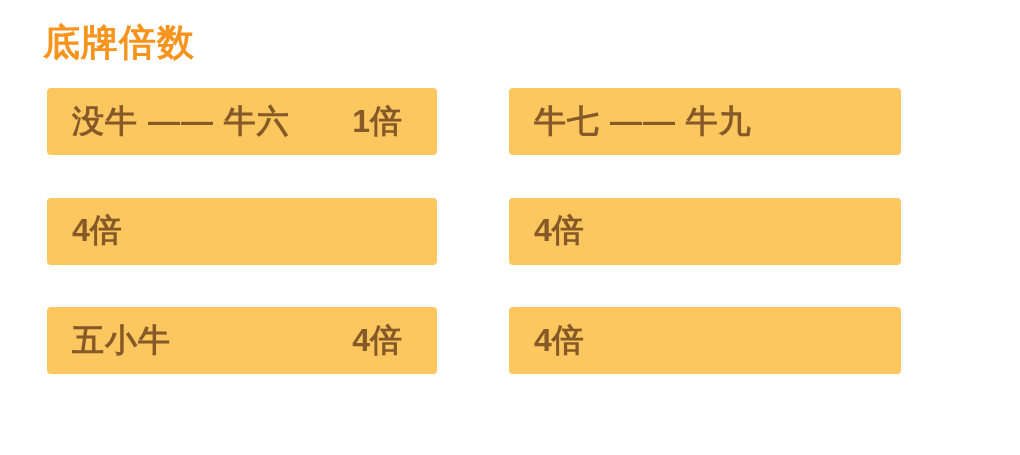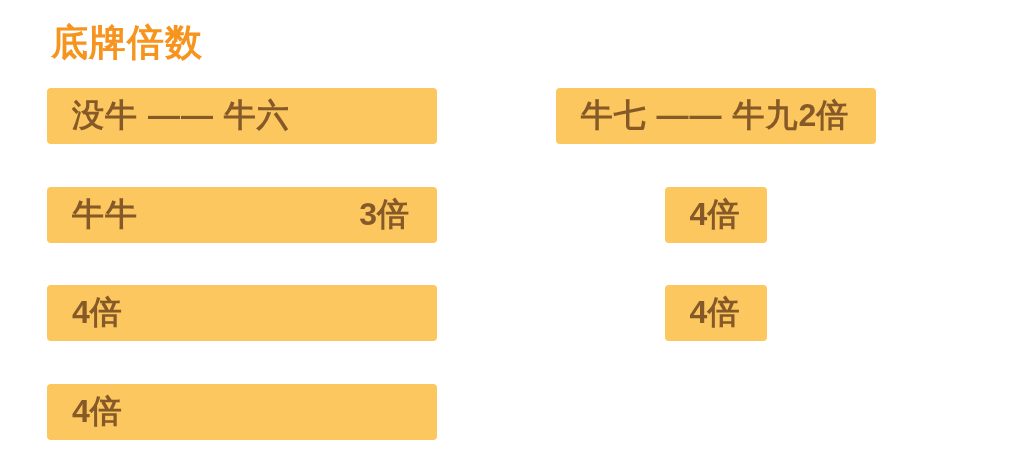--- a/index.html
+++ b/index.html
@@ -10,82 +10,79 @@
   }
   .canvas {
     position: relative;
     width: 1020px;
     height: 455px;
     background: #ffffff;
     overflow: hidden;
   }
   .page-title {
     position: absolute;
-    left: 51px;
+    left: 43px;
     top: 24px;
     font-size: 37px;
     line-height: 1;
     font-weight: 700;
     color: #F7941E;
     letter-spacing: 1px;
     white-space: nowrap;
   }
   .col {
     position: absolute;
     top: 88px;
     display: flex;
     flex-direction: column;
   }
   .col-left  { left: 47px;  width: 390px; }
-  .col-right { left: 520px; width: 392px; align-items: center; }
+  .col-right { left: 509px; width: 392px; }
   .payout-row {
-    height: 56px;
+    height: 67px;
     margin-bottom: 42.5px;
     background: #FCC75E;
     border-radius: 4px;
     box-sizing: border-box;
     display: flex;
     align-items: center;
     justify-content: space-between;
-    padding: 0 28px 0 25px;
+    padding: 0 35px 0 25px;
     font-size: 32px;
     font-weight: 700;
     color: #855A28;
     white-space: nowrap;
   }
   .hand-label { letter-spacing: 1px; }
   .mult-value { letter-spacing: 0; }
 </style>
 </head>
 <body>
 
 <div class="canvas">
 
   <div class="page-title">底牌倍数</div>
 
   <div class="col col-left">
     <div class="payout-row">
       <span class="hand-label">没牛 —— 牛六</span>
-    </div>
-    <div class="payout-row">
-      <span class="hand-label">牛牛</span>
-      <span class="mult-value">3倍</span>
+      <span class="mult-value">1倍</span>
     </div>
     <div class="payout-row">
       <span class="mult-value">4倍</span>
     </div>
     <div class="payout-row">
+      <span class="hand-label">五小牛</span>
       <span class="mult-value">4倍</span>
     </div>
   </div>
 
   <div class="col col-right">
     <div class="payout-row">
       <span class="hand-label">牛七 —— 牛九</span>
-      <span class="mult-value">2倍</span>
     </div>
     <div class="payout-row">
       <span class="mult-value">4倍</span>
     </div>
     <div class="payout-row">
       <span class="mult-value">4倍</span>
     </div>
   </div>
 
 </div>

